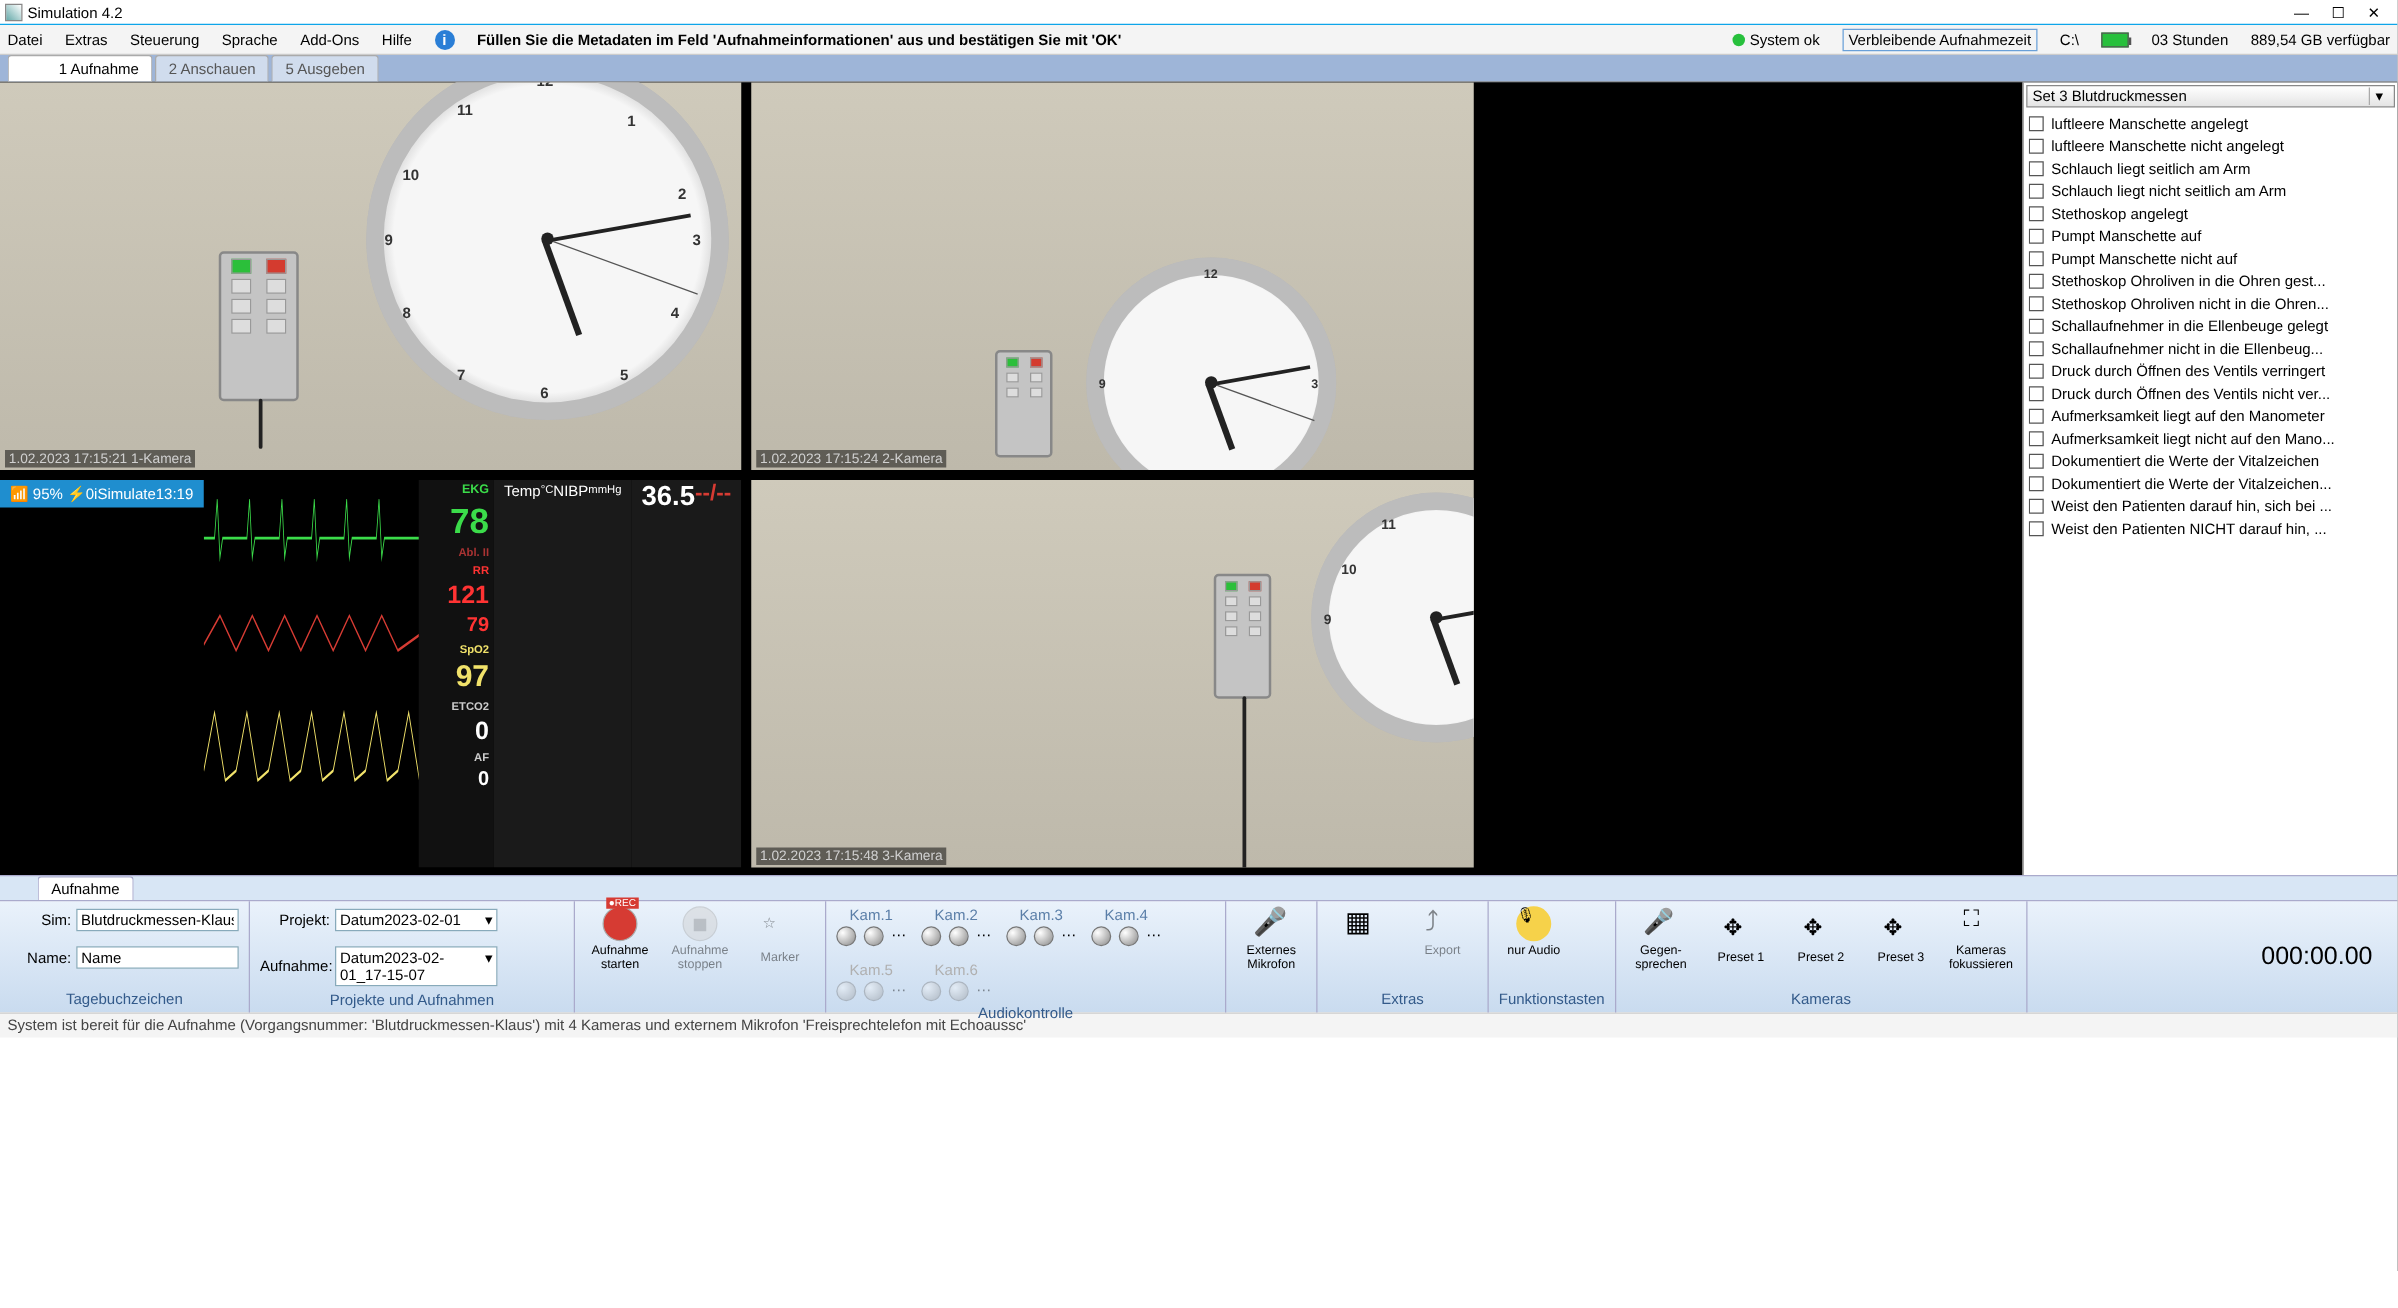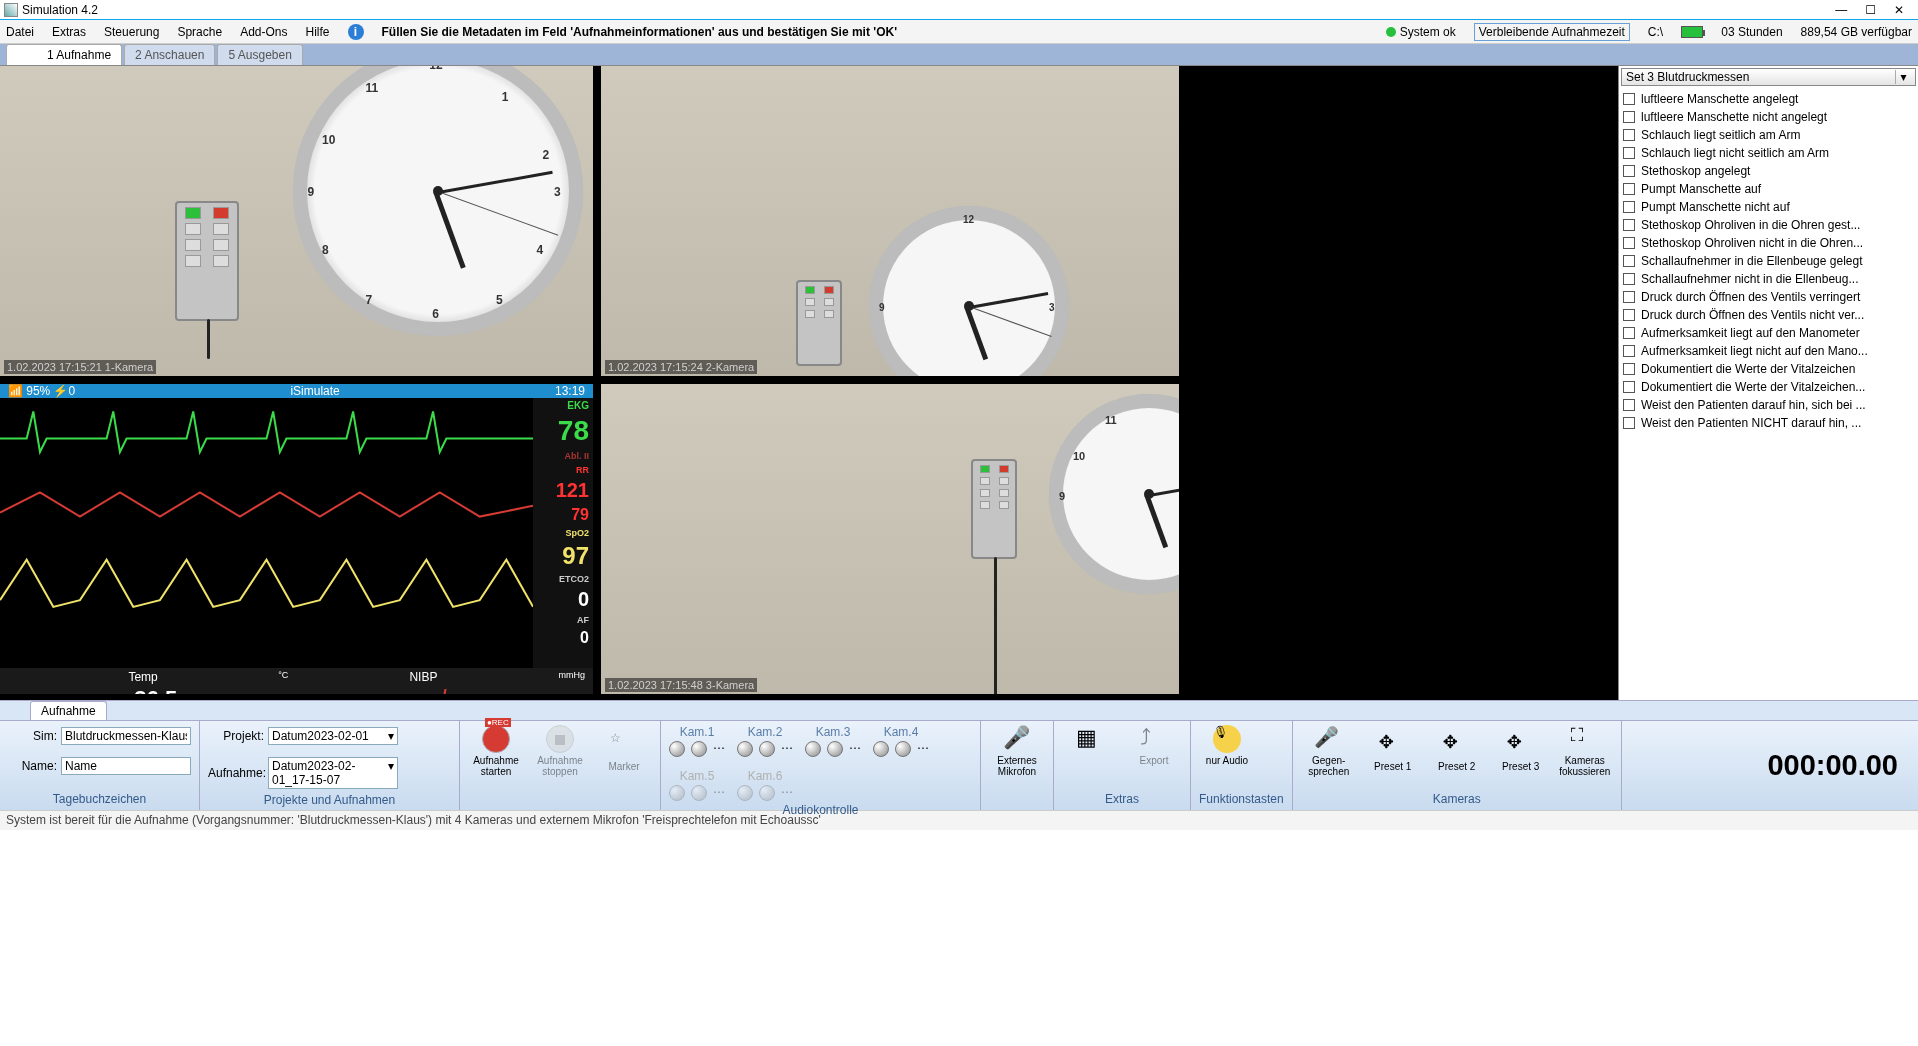--- a/index.html
+++ b/index.html
@@ -44,21 +44,21 @@
 .clock .num{position:absolute;font-weight:bold;color:#333;}
 
 
 .remote{position:absolute;background:#c4c4c4;border:2px solid #888;border-radius:4px;}
 .remote .btnrow{display:flex;justify-content:space-around;margin:4px 2px;}
 .remote .b{width:16px;height:12px;background:#ddd;border:1px solid #999;}
 .remote .b.g{background:#2bbf3a;} .remote .b.r{background:#d43b2f;}
 .remote .cord{position:absolute;left:50%;bottom:-40px;width:3px;height:40px;background:#222;border-radius:2px;}
 
 
-.monitor{width:100%;height:100%;background:#000;color:#fff;display:flex;flex-direction:column;}
+.monitor{width:100%;height:100%;background:#000;color:#fff;display:flex;flex-direction:row;}
 .monitor .topbar{height:22px;background:#1f8ecf;display:flex;align-items:center;justify-content:space-between;padding:0 8px;}
 .monitor .waves{flex:1;display:flex;}
 .monitor .graphs{flex:1;position:relative;}
 .monitor .sidebar{width:60px;background:#111;display:flex;flex-direction:column;}
 .monitor .val{padding:2px 4px;text-align:right;font-weight:bold;}
 
 
 .rightpanel{ width:300px; background:#fff; display:flex; flex-direction:column; border-left:1px solid #888;}
 .rightpanel .combo{ height:18px; border:1px solid #888; margin:2px; padding:1px 4px; background:linear-gradient(#fff,#e4e4e4); display:flex; justify-content:space-between; align-items:center;}
 .rightpanel .combo .arrow{width:16px;text-align:center;border-left:1px solid #aaa;}
@@ -77,21 +77,21 @@
 .toolbar .formrow .dd{width:130px;border:1px solid #8ab;padding:1px 3px;background:#fff;display:flex;justify-content:space-between;}
 .toolbar .bigbtn{display:flex;flex-direction:column;align-items:center;gap:2px;width:56px;}
 .toolbar .bigbtn .ico{width:28px;height:28px;border-radius:50%;background:#d0d0d0;border:1px solid #aaa;}
 .toolbar .bigbtn.disabled{opacity:.45;}
 .toolbar .bigbtn .lbl{font-size:10px;text-align:center;line-height:11px;}
 .toolbar .kamgroup{display:flex;flex-direction:column;gap:2px;align-items:center;}
 .toolbar .kamrow{display:flex;gap:6px;}
 .toolbar .knob{width:16px;height:16px;border-radius:50%;background:radial-gradient(circle at 30% 30%,#fff,#888);border:1px solid #777;}
 .toolbar .kamlabel{color:#5a7ea8;}
 .toolbar .kamlabel.disabled{color:#b0b0b0;}
-.toolbar .timer{margin-left:auto;padding:10px 20px;font-size:29px;font-weight:bold;display:flex;align-items:center;}
+.toolbar .timer{margin-left:auto;padding:10px 20px;font-size:20px;font-weight:normal;display:flex;align-items:center;}
 
 .bottomtab{height:20px;background:#d8e6f5;border-top:1px solid #aac;display:flex;align-items:flex-end;padding-left:30px;}
 .bottomtab .t{background:#fff;border:1px solid #aac;border-bottom:none;padding:2px 10px;border-radius:3px 3px 0 0;}
 
 .status{height:20px;background:#f4f4f4;border-top:1px solid #ccc;padding:2px 6px;color:#444;white-space:nowrap;overflow:hidden;text-overflow:ellipsis;}
 
 svg.wave{width:100%;height:100%;}
 </style>
 </head>
 <body>

